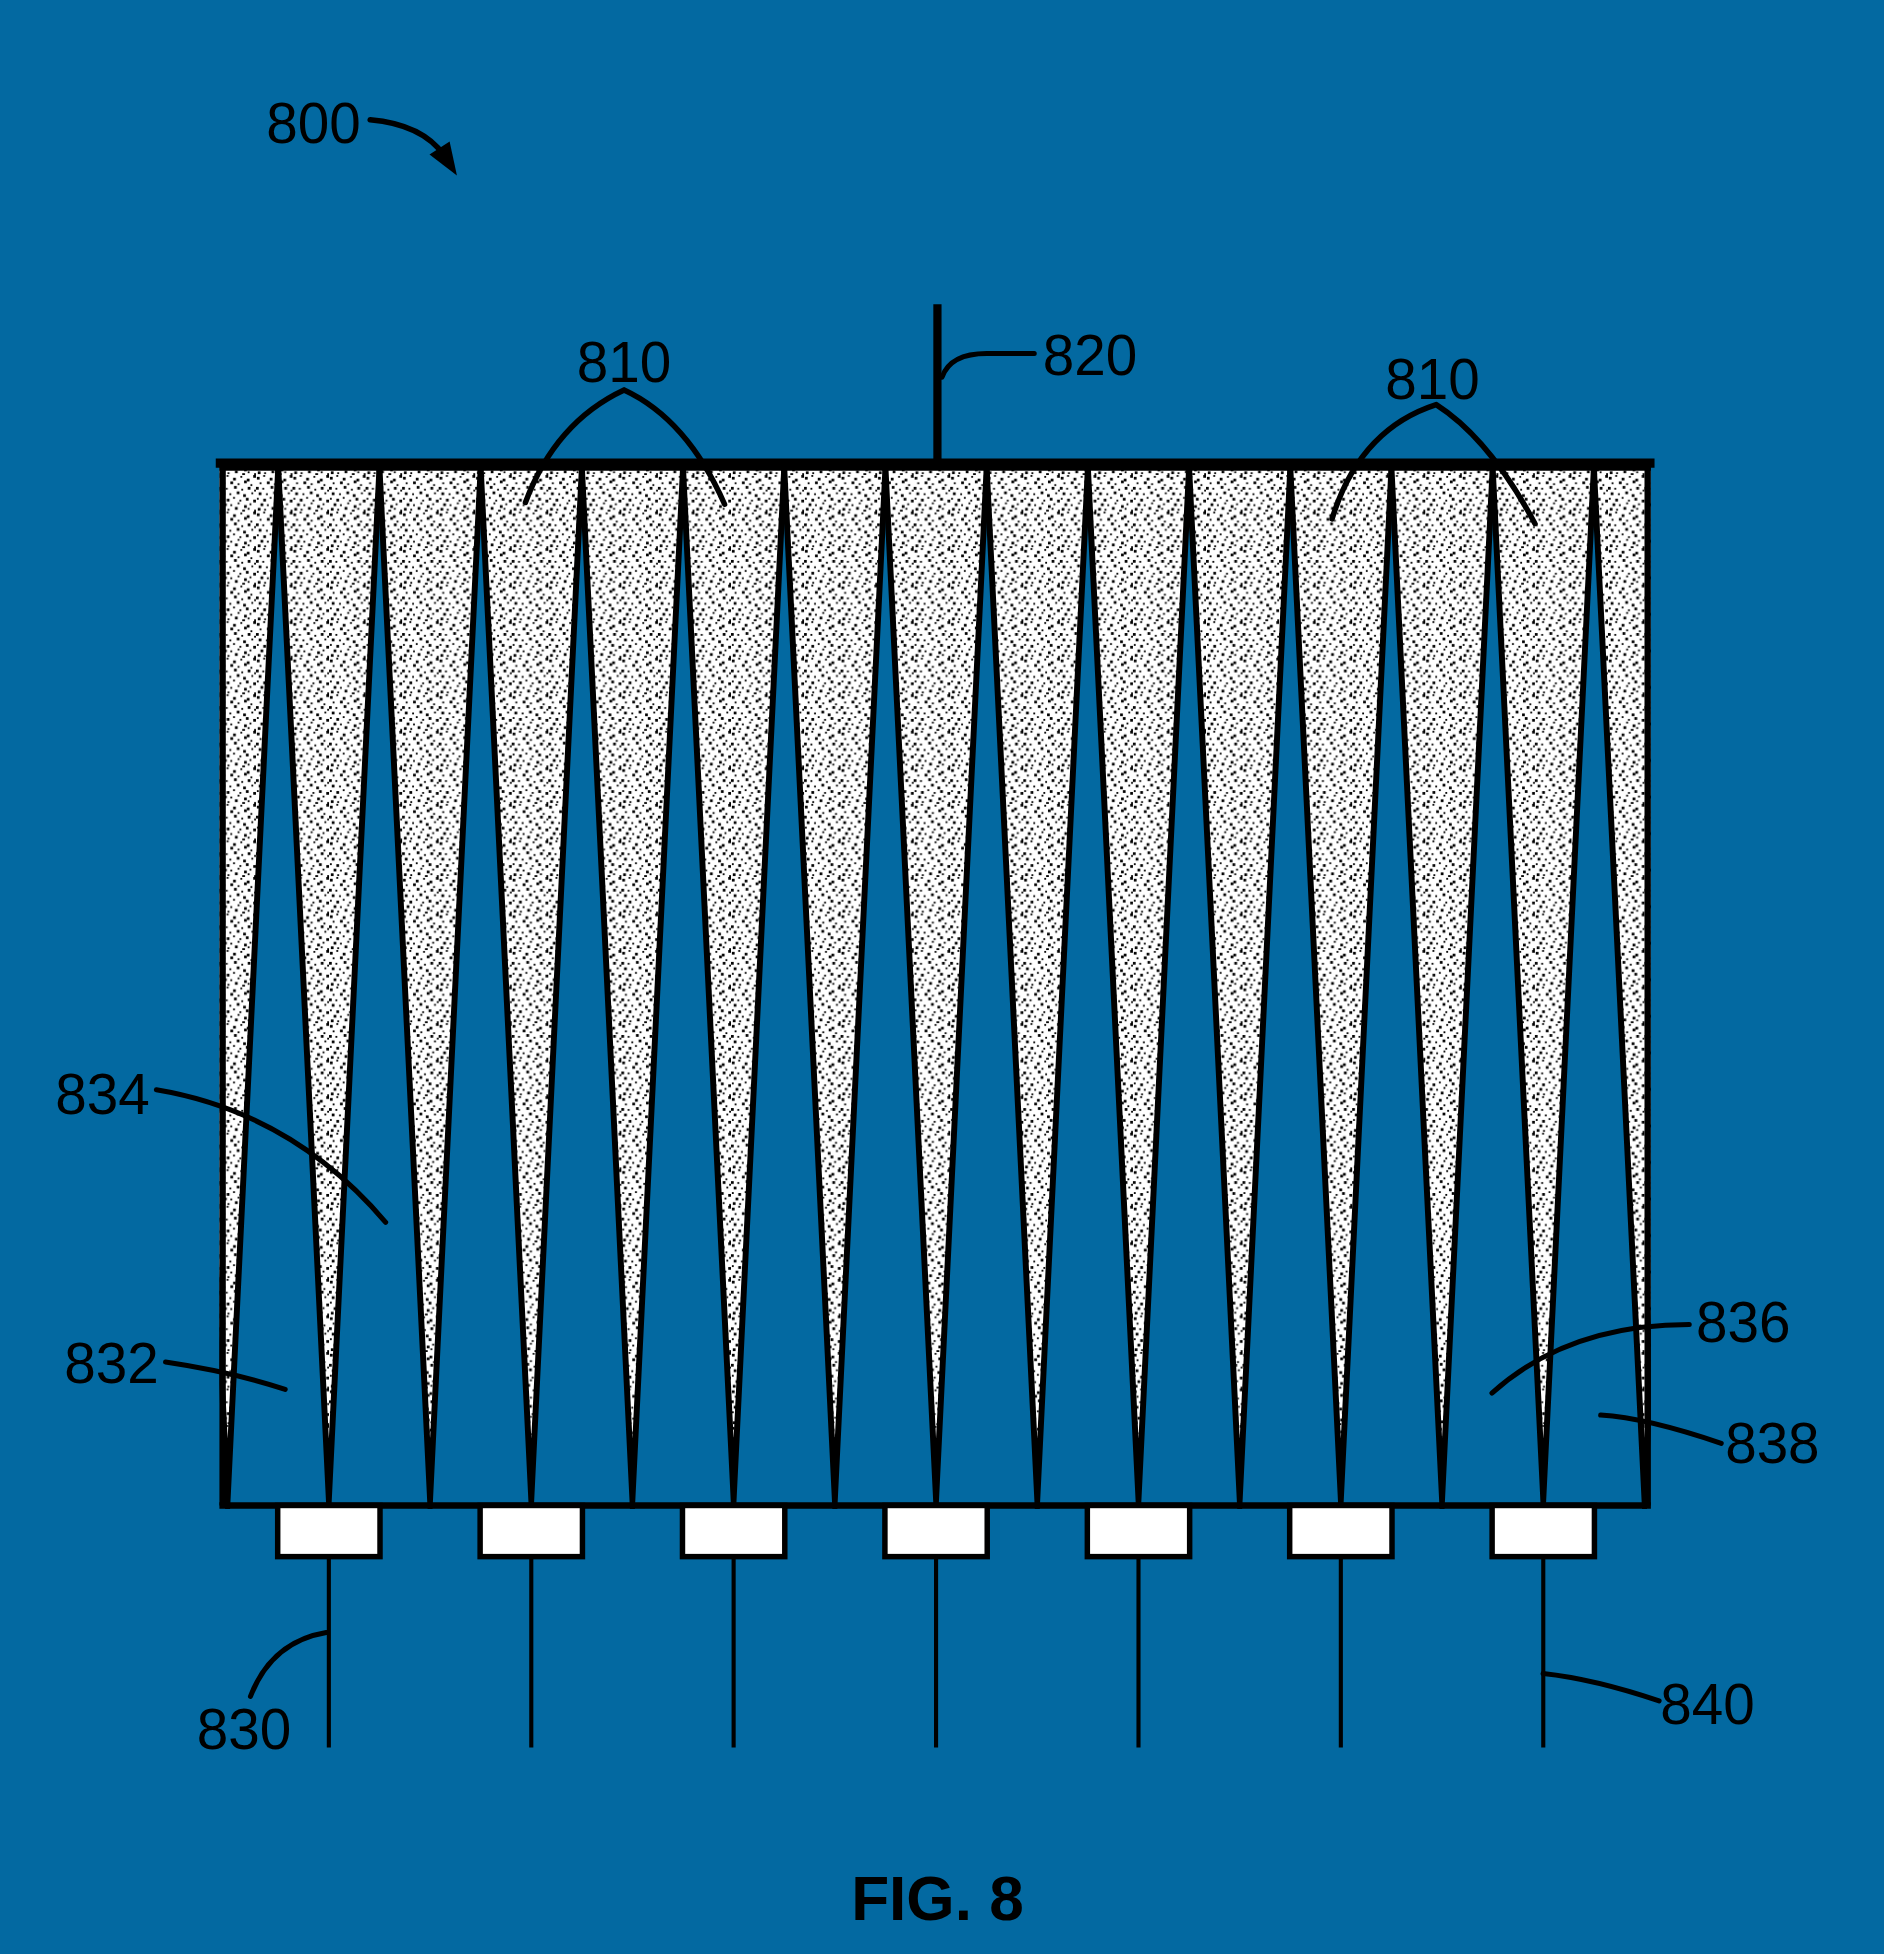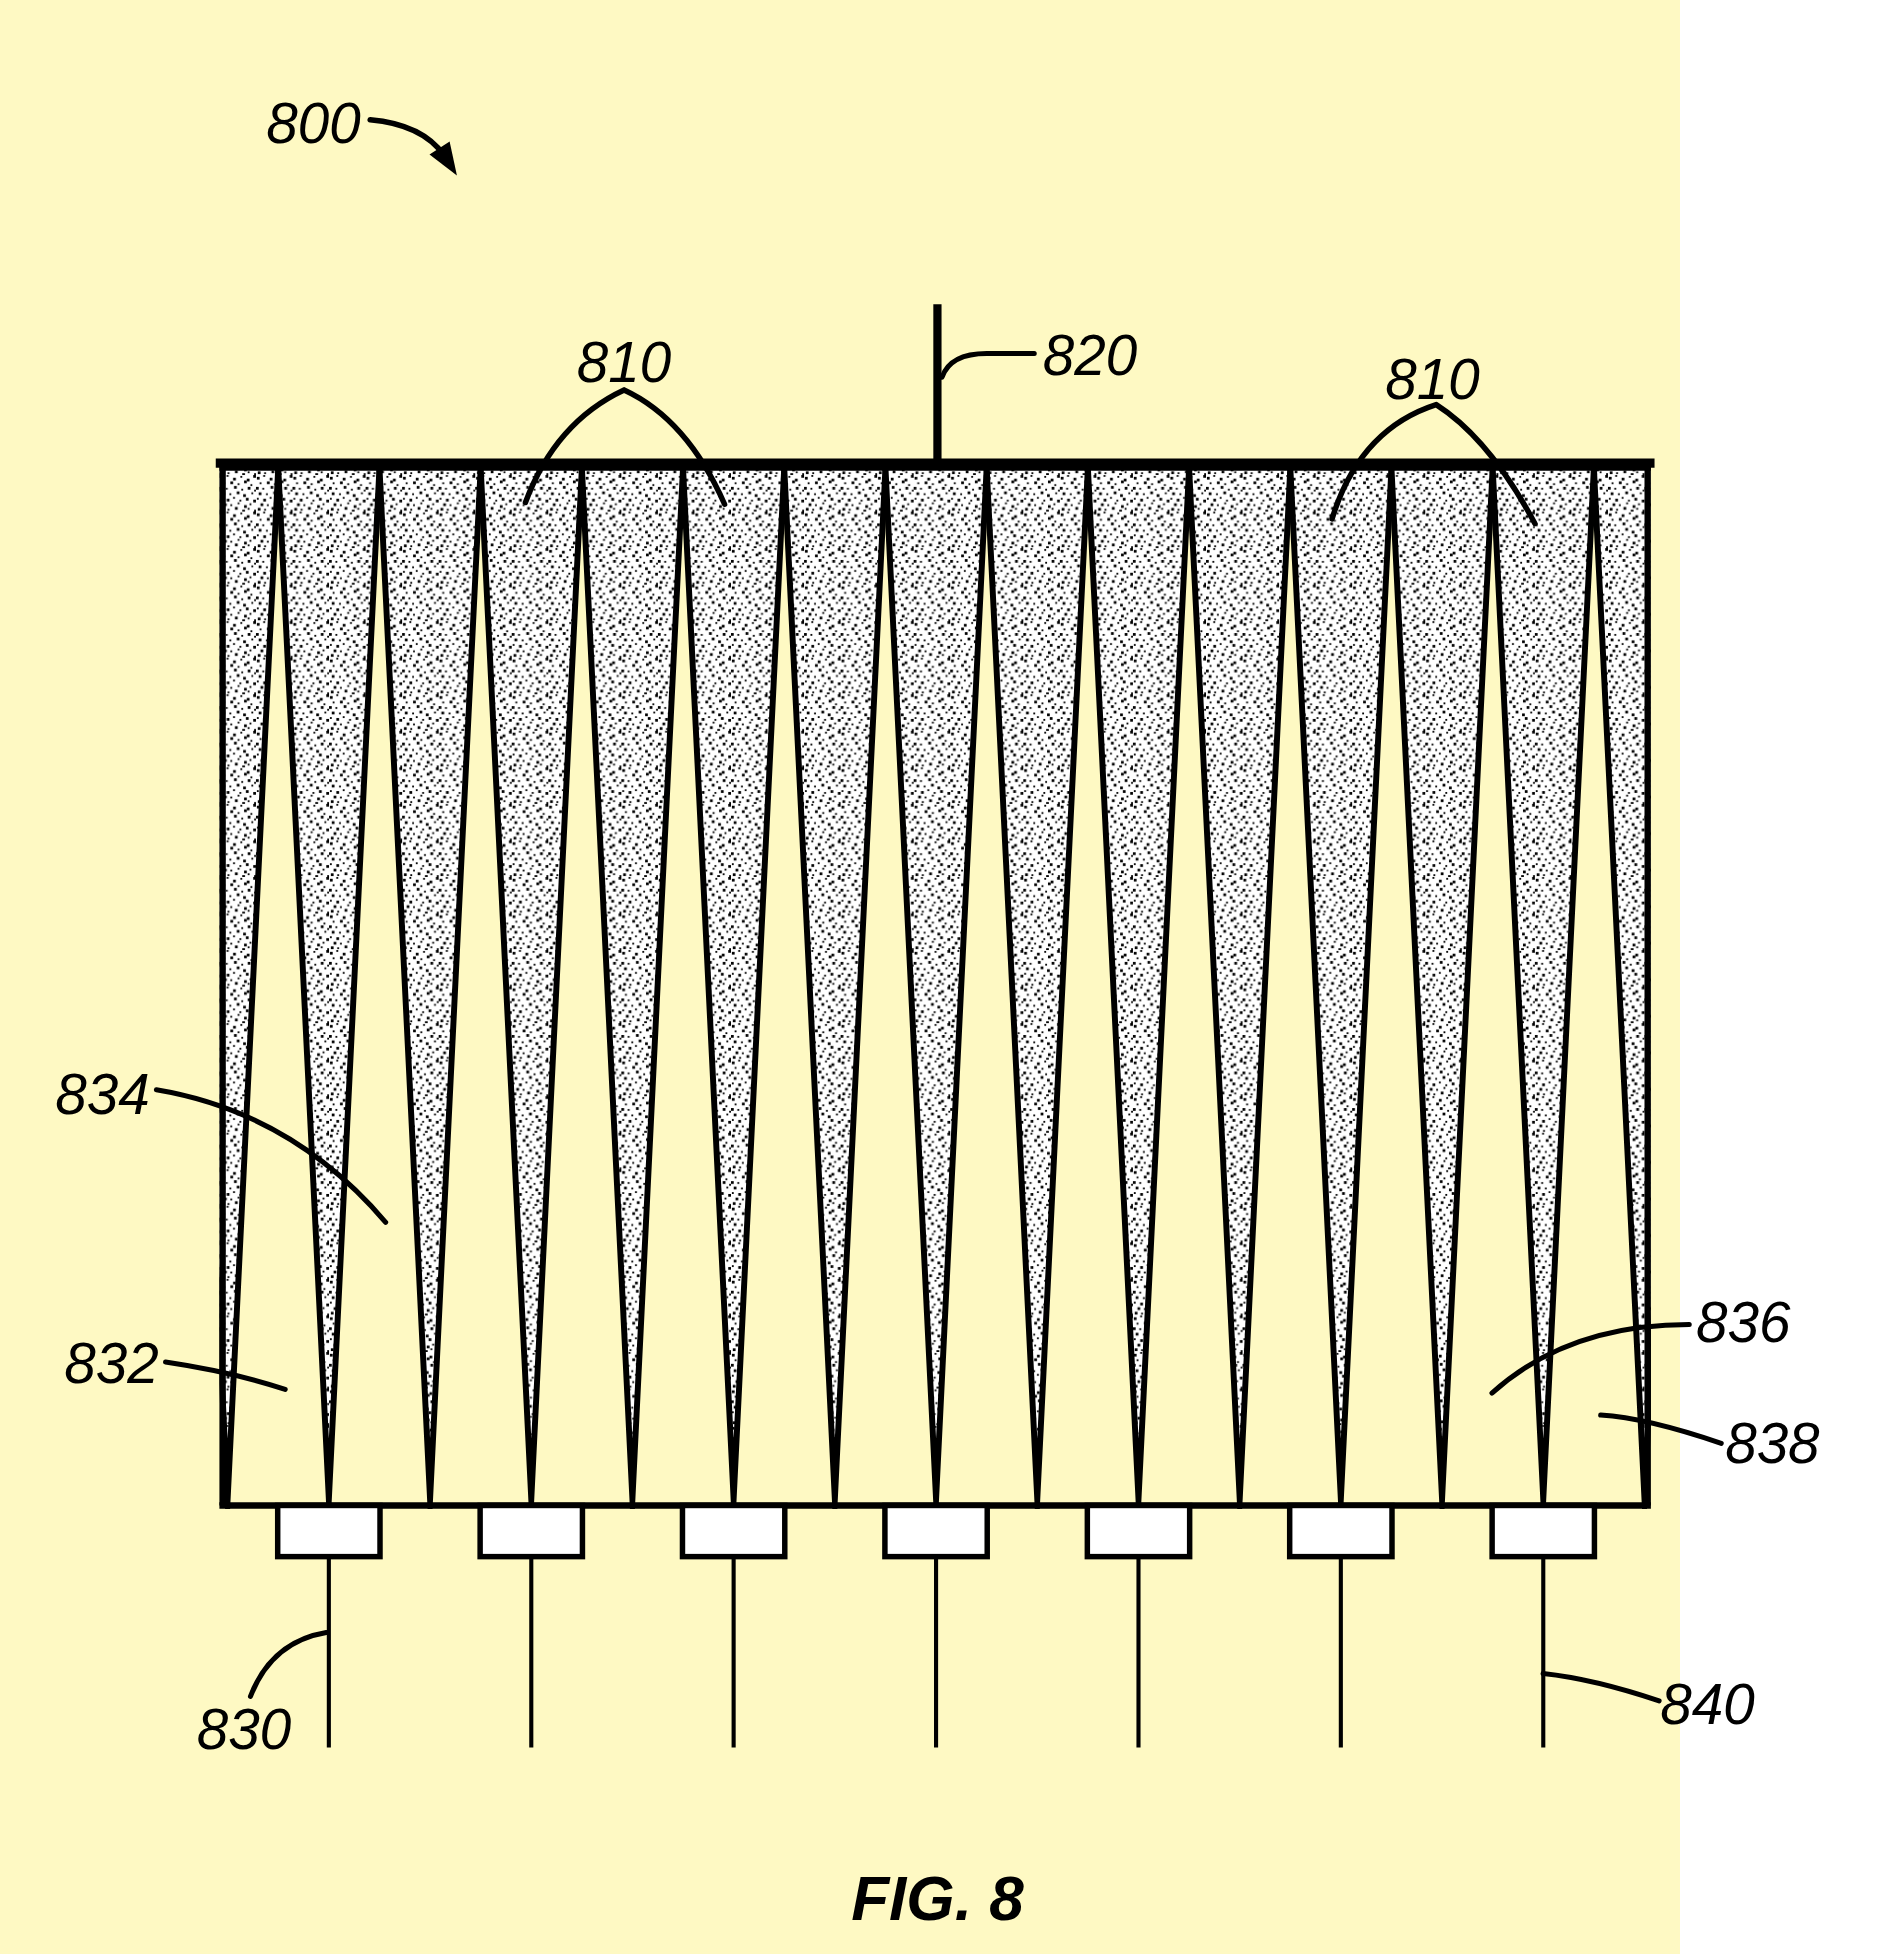--- a/index.html
+++ b/index.html
@@ -5,24 +5,23 @@
   html, body {
     margin: 0;
     padding: 0;
     background: #ffffff;
     width: 1884px;
     height: 1954px;
     overflow: hidden;
   }
   #stage {
     position: relative;
-    width: 1680px;
+    width: 1884px;
     height: 1954px;
-    background: #fef9c3;
-    font-style: italic;
+    background: #0369a1;
   }
   svg { display: block; }
   text {
     font-family: "Liberation Sans", "DejaVu Sans", sans-serif;
     fill: #000000;
   }
   .ref-num { font-size: 62px; }
   .fig-caption { font-size: 68px; font-weight: bold; }
 </style>
 </head>

